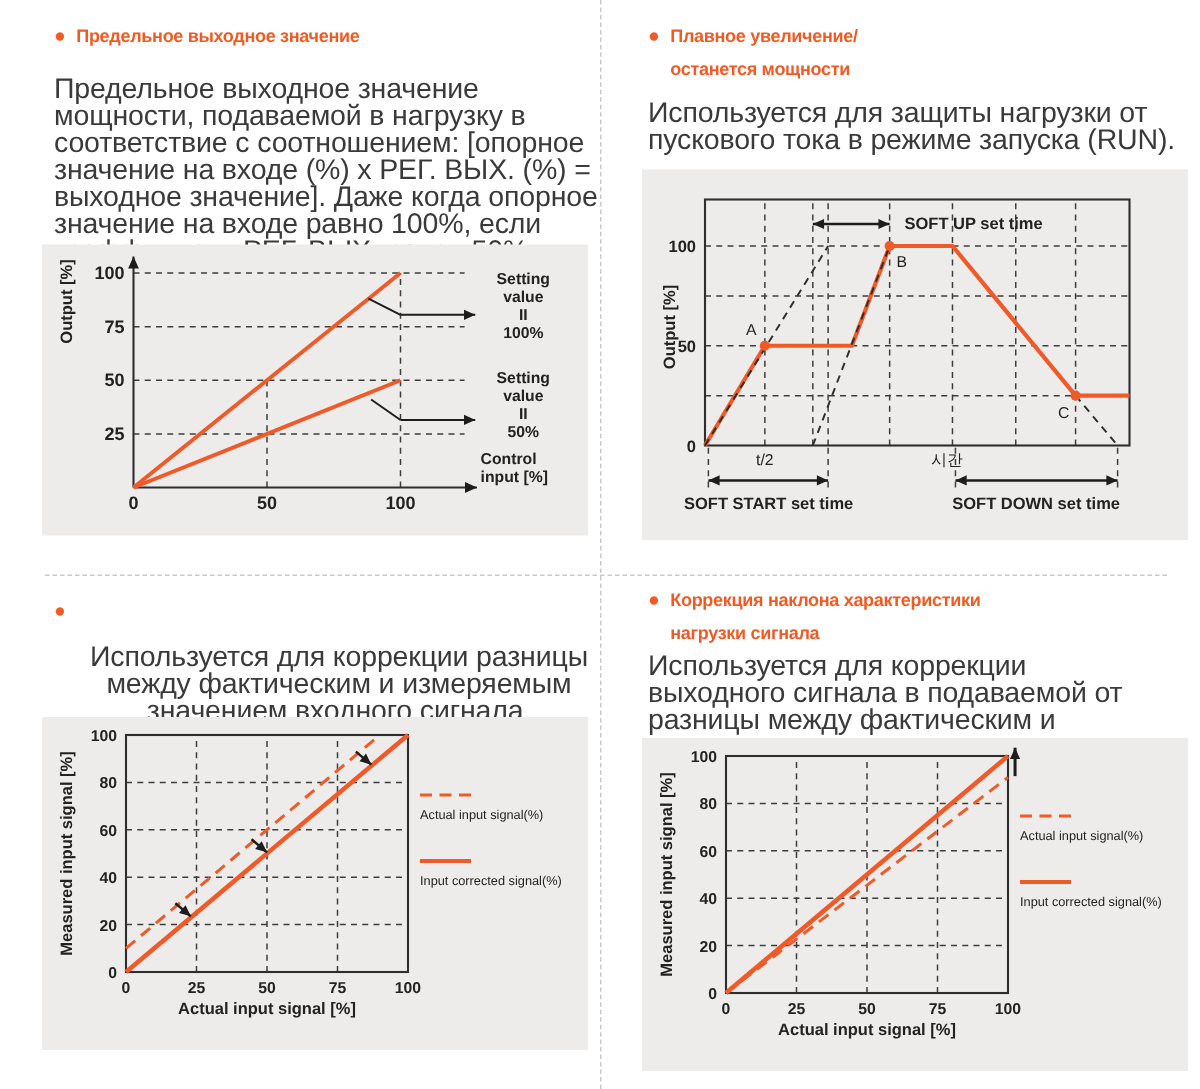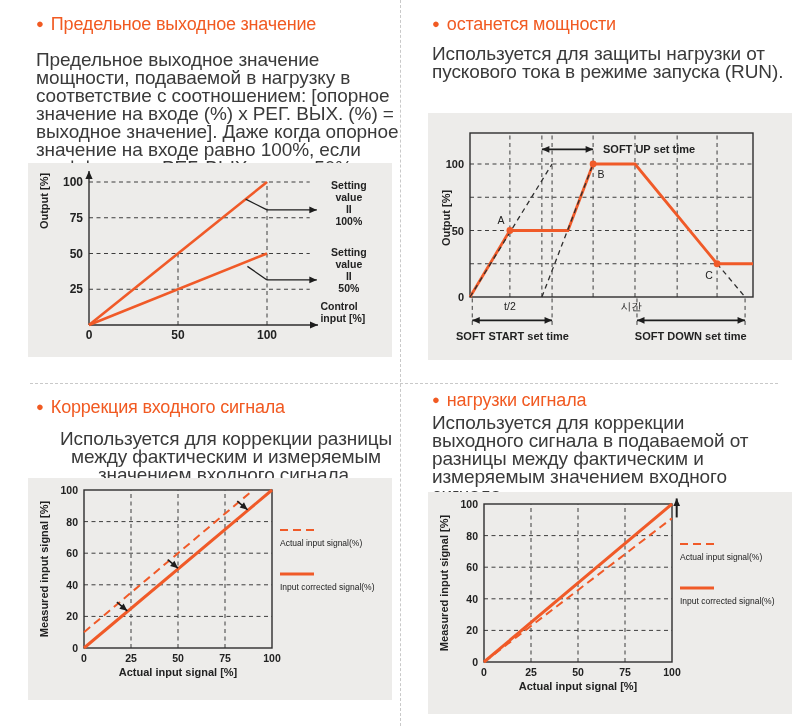--- a/index.html
+++ b/index.html
@@ -3,21 +3,21 @@
 <meta charset="utf-8">
 <style>
   html,body{margin:0;padding:0;background:#fff;}
   .page{position:relative;width:800px;height:726px;background:#fff;overflow:hidden;
         font-family:"Liberation Sans","DejaVu Sans",sans-serif;}
   .divider-v{position:absolute;left:400px;top:0;height:726px;width:0;border-left:1px dashed #c9c9c9;}
   .divider-h{position:absolute;left:30px;top:383px;width:748px;height:0;border-top:1px dashed #c9c9c9;}
   .quad{position:absolute;}
   .heading{display:flex;align-items:flex-start;color:var(--accent,#f15a22);}
   .heading .dot{font-size:13px;line-height:22px;margin-right:7px;}
-  .heading .tl{font-size:18px;font-weight:normal;line-height:22px;letter-spacing:-0.2px;}
+  .heading .tl{font-size:12px;font-weight:bold;line-height:22px;letter-spacing:-0.2px;}
   .heading .tl div{display:block;}
   .body-text{color:#3a3a3a;font-size:19px;line-height:18px;letter-spacing:-0.1px;}
   .panel{position:absolute;background:#edecea;}
   svg{display:block;}
   svg text{fill:#222;font-family:"Liberation Sans","DejaVu Sans",sans-serif;}
   .grid-line{stroke:#3d3d3d;stroke-width:1;stroke-dasharray:4 3.5;fill:none;}
   .frame{fill:none;stroke:#2e2e2e;stroke-width:1.4;}
   .axis{stroke:#2e2e2e;stroke-width:1.4;fill:none;}
   .solid-orange{stroke:var(--line,#f05a28);fill:none;}
   .dashed-orange{stroke:var(--line,#f05a28);stroke-dasharray:8 5;fill:none;}
@@ -85,20 +85,21 @@
         <text x="55" y="58.75" text-anchor="end" font-size="12" class="tick">75</text>
         <text x="55" y="23" text-anchor="end" font-size="12" class="tick">100</text>
         <text x="20" y="38" text-anchor="middle" class="axlabel" transform="rotate(-90 20 38)">Output [%]</text>
       </svg>
   </div>
 
   <section class="quad" style="left:432px;top:13px;width:356px;">
     <div class="heading">
       <span class="dot">●</span>
       <span class="tl">
+        <div>Плавное увеличение/</div>
         <div>останется мощности</div>
       </span>
     </div>
     <p class="body-text" style="margin:10px 0 0 0;width:356px;">Используется для защиты нагрузки от пускового тока в режиме запуска (RUN).</p>
   </section>
   <div class="panel" style="left:428px;top:113px;width:364px;height:247px;">
     <svg id="c2" width="364" height="247" viewBox="0 0 364 247">
         <line x1="42" y1="150.75" x2="325" y2="150.75" class="grid-line"></line>
         <line x1="42" y1="117.5" x2="325" y2="117.5" class="grid-line"></line>
         <line x1="42" y1="84.25" x2="325" y2="84.25" class="grid-line"></line>
@@ -142,24 +143,20 @@
         <text x="36" y="188" text-anchor="end" font-size="11" class="tick">0</text>
         <text x="36" y="121.5" text-anchor="end" font-size="11" class="tick">50</text>
         <text x="36" y="55" text-anchor="end" font-size="11" class="tick">100</text>
         <text x="22" y="105" text-anchor="middle" class="axlabel" transform="rotate(-90 22 105)">Output [%]</text>
       </svg>
   </div>
 
   <section class="quad" style="left:36px;top:396px;width:380px;">
     <div class="heading">
       <span class="dot">●</span>
-      <span class="tl">
-        <div>Коррекция входного сигнала</div>
-        <div></div>
-      </span>
     </div>
     <p class="body-text" style="margin:12px 0 0 0;width:380px;text-align:center;">Используется для коррекции разницы между фактическим и измеряемым значением входного сигнала.</p>
   </section>
   <div class="panel" style="left:28px;top:478px;width:364px;height:222px;">
     <svg id="c3" width="364" height="222" viewBox="0 0 364 222">
         <line x1="56" y1="138.4" x2="244" y2="138.4" class="grid-line"></line>
         <line x1="56" y1="106.8" x2="244" y2="106.8" class="grid-line"></line>
         <line x1="56" y1="75.19999999999999" x2="244" y2="75.19999999999999" class="grid-line"></line>
         <line x1="56" y1="43.599999999999994" x2="244" y2="43.599999999999994" class="grid-line"></line>
         <line x1="103" y1="170" x2="103" y2="12" class="grid-line"></line>
@@ -191,20 +188,21 @@
         <text x="252" y="68" text-anchor="start" class="legtext">Actual input signal(%)</text>
         <line x1="252" y1="96" x2="286" y2="96" class="solid-orange" stroke-width="2.8"></line>
         <text x="252" y="112" text-anchor="start" class="legtext">Input corrected signal(%)</text>
       </svg>
   </div>
 
   <section class="quad" style="left:432px;top:389px;width:340px;">
     <div class="heading">
       <span class="dot">●</span>
       <span class="tl">
+        <div>Коррекция наклона характеристики</div>
         <div>нагрузки сигнала</div>
       </span>
     </div>
     <p class="body-text" style="margin:3px 0 0 0;width:340px;">Используется для коррекции выходного сигнала в подаваемой от разницы между фактическим  и измеряемым значением входного сигнала.</p>
   </section>
   <div class="panel" style="left:428px;top:492px;width:364px;height:222px;">
     <svg id="c4" width="364" height="222" viewBox="0 0 364 222">
         <line x1="56" y1="138.4" x2="244" y2="138.4" class="grid-line"></line>
         <line x1="56" y1="106.8" x2="244" y2="106.8" class="grid-line"></line>
         <line x1="56" y1="75.19999999999999" x2="244" y2="75.19999999999999" class="grid-line"></line>

